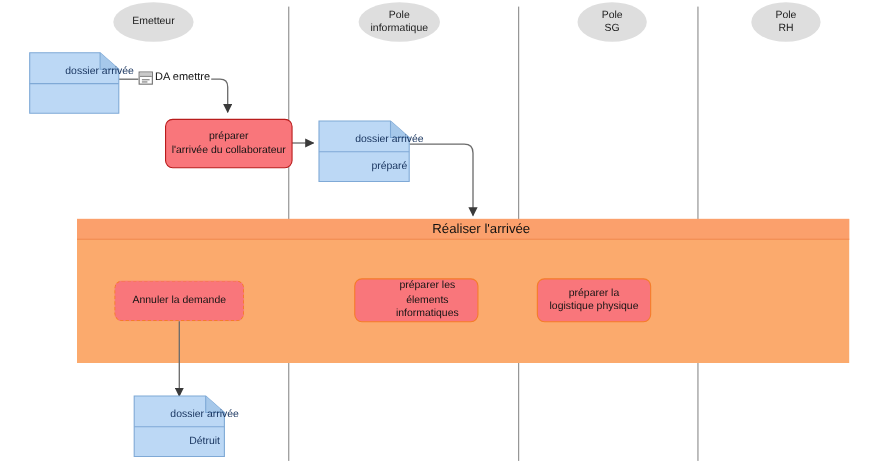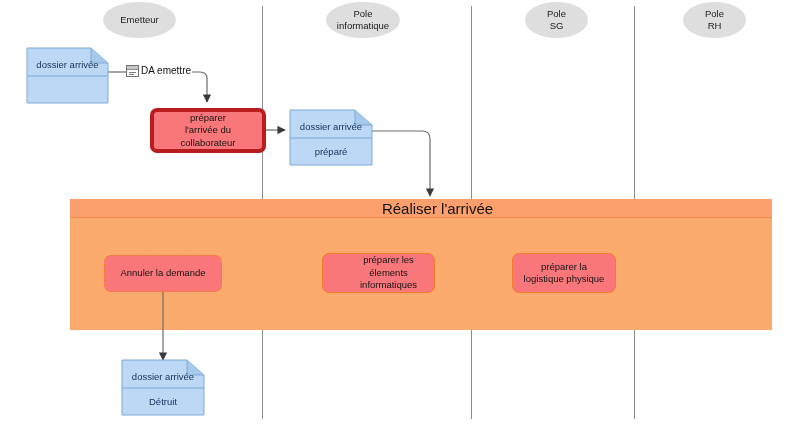--- a/index.html
+++ b/index.html
@@ -20,35 +20,35 @@
     background:#dedede;
     border-radius:50%;
     display:flex;align-items:center;justify-content:center;
     text-align:center;
     color:#1a1a1a;
     font-size:9.5px;
     line-height:12px;
   }
 
   
-  .data-obj{position:absolute;}
+  .data-obj{position:absolute;padding-left:46px;}
   .data-obj svg{position:absolute;left:0;top:0;overflow:visible;}
   .data-obj .do-top,
   .data-obj .do-bot{
     position:absolute;left:0;right:0;
     display:flex;align-items:center;justify-content:center;
     font-size:9.5px;color:#15315c;text-align:center;
     pointer-events:none;
   }
 
   
   .task{
     position:absolute;
     background:#f9767b;
-    border:4px solid #b91c1c;
+    border:1px solid #b91c1c;
     border-radius:7px;
     display:flex;align-items:center;justify-content:center;
     text-align:center;
     font-size:9.5px;line-height:12.5px;
     color:#141414;
     box-sizing:border-box;
     padding:2px 4px;
   }
   .task.in-band{border:1.6px solid #f57c2a;}
   .task.dashed{border:1.6px dashed #f57c2a;}
@@ -57,21 +57,21 @@
   #band{
     position:absolute;
     background:#fbaa6d;
     box-sizing:border-box;
   }
   #band-header{
     position:absolute;left:0;right:0;top:0;height:18px;
     background:#fba06c;
     border-bottom:1px solid #f08c52;
     display:flex;align-items:center;justify-content:center;
-    font-size:15px;color:#111;padding-left:33px;
+    font-size:12px;color:#111;padding-left:33px;
   }
 
   
   .conn{position:absolute;left:0;top:0;width:808px;height:425px;overflow:visible;pointer-events:none;}
 
   
   .msg-icon{
     position:absolute;
     width:13px;height:12px;
     background:#fdfdfd;
@@ -173,21 +173,21 @@
 
   <div class="task in-band dashed" style="left:104px;top:255px;width:118px;height:37px;">
     <span>Annuler la demande</span>
   </div>
 
   <div class="task in-band" style="left:322px;top:253px;width:113px;height:40px;flex-direction:column;padding-left:24px;">
     <span>préparer les</span>
     <span>élements informatiques</span>
   </div>
 
-  <div class="task in-band" style="left:512px;top:253px;width:104px;height:40px;flex-direction:column;">
+  <div class="task in-band" style="left:488px;top:253px;width:104px;height:40px;flex-direction:column;">
     <span>préparer la</span>
     <span>logistique physique</span>
   </div>
 
 
   <div class="data-obj" style="left:122px;top:360px;width:82px;height:55px;">
     <svg width="82" height="55">
       <path d="M 0 0 L 65 0 L 82 15 L 82 55 L 0 55 Z" fill="#bcd8f5" stroke="#7fa9d6" stroke-width="1"></path>
       <path d="M 65 0 L 65 15 L 82 15" fill="#a6c8ea" stroke="#7fa9d6" stroke-width="1"></path>
       <line x1="0" y1="28" x2="82" y2="28" stroke="#7fa9d6" stroke-width="1"></line>

